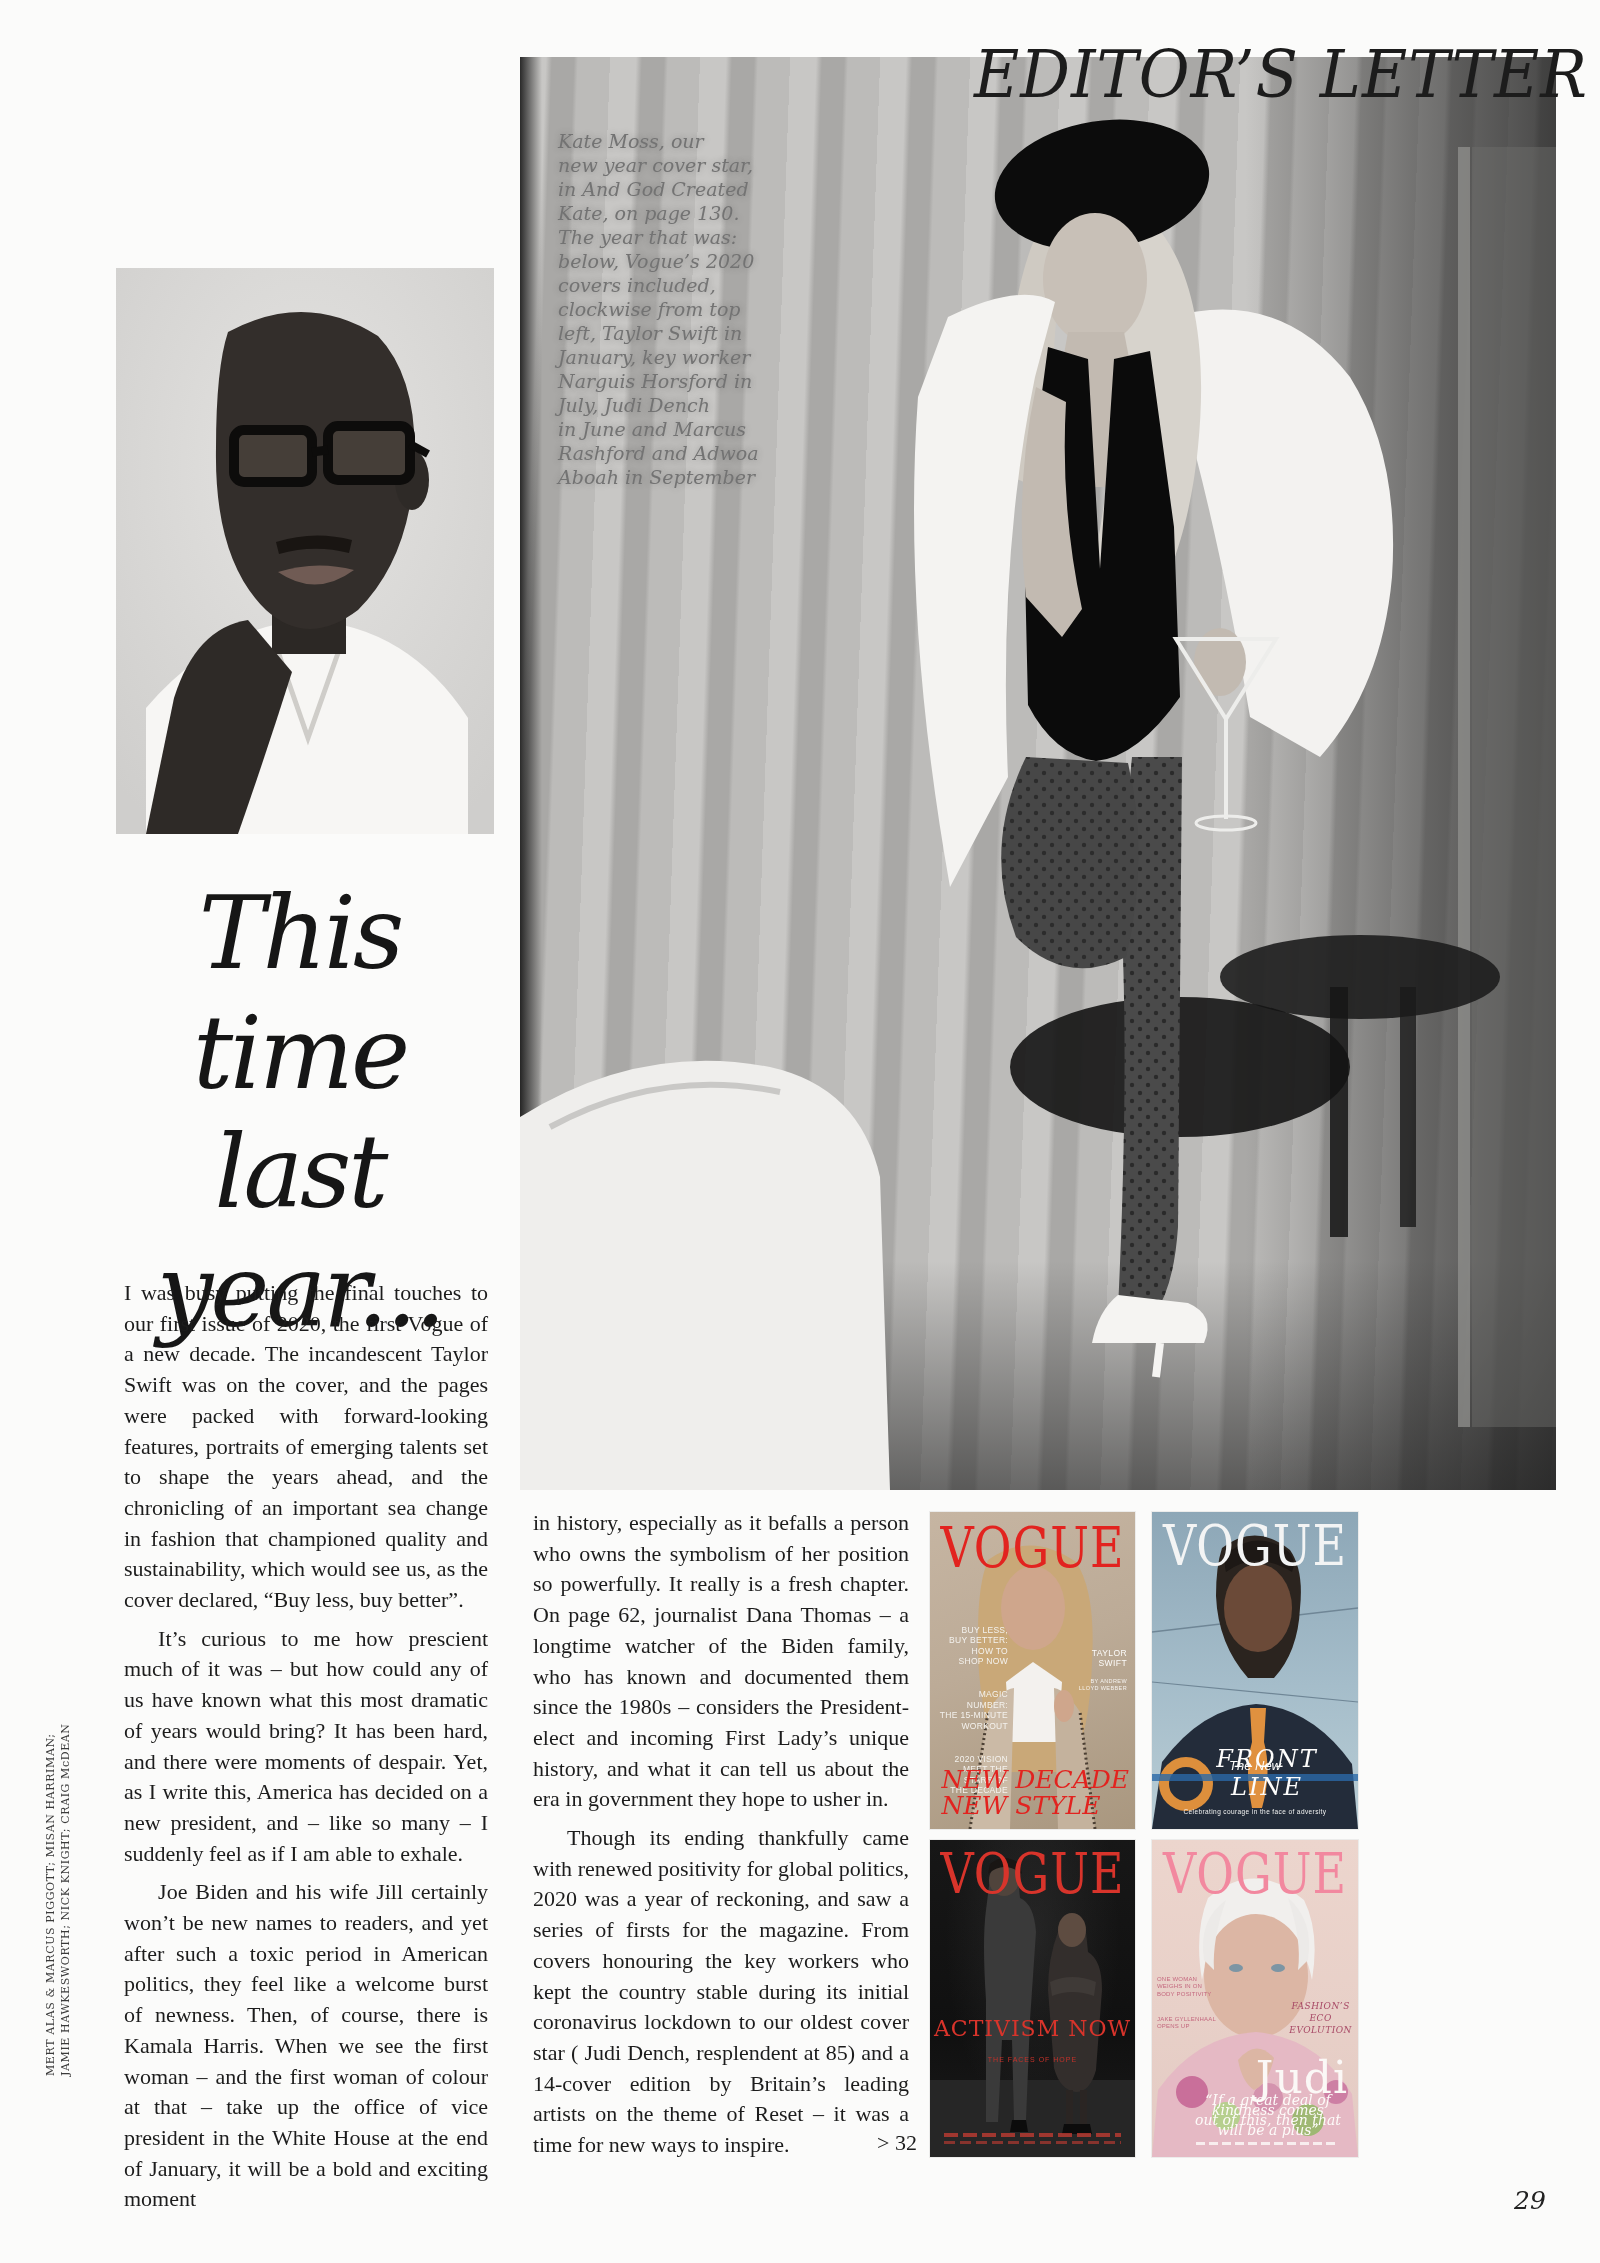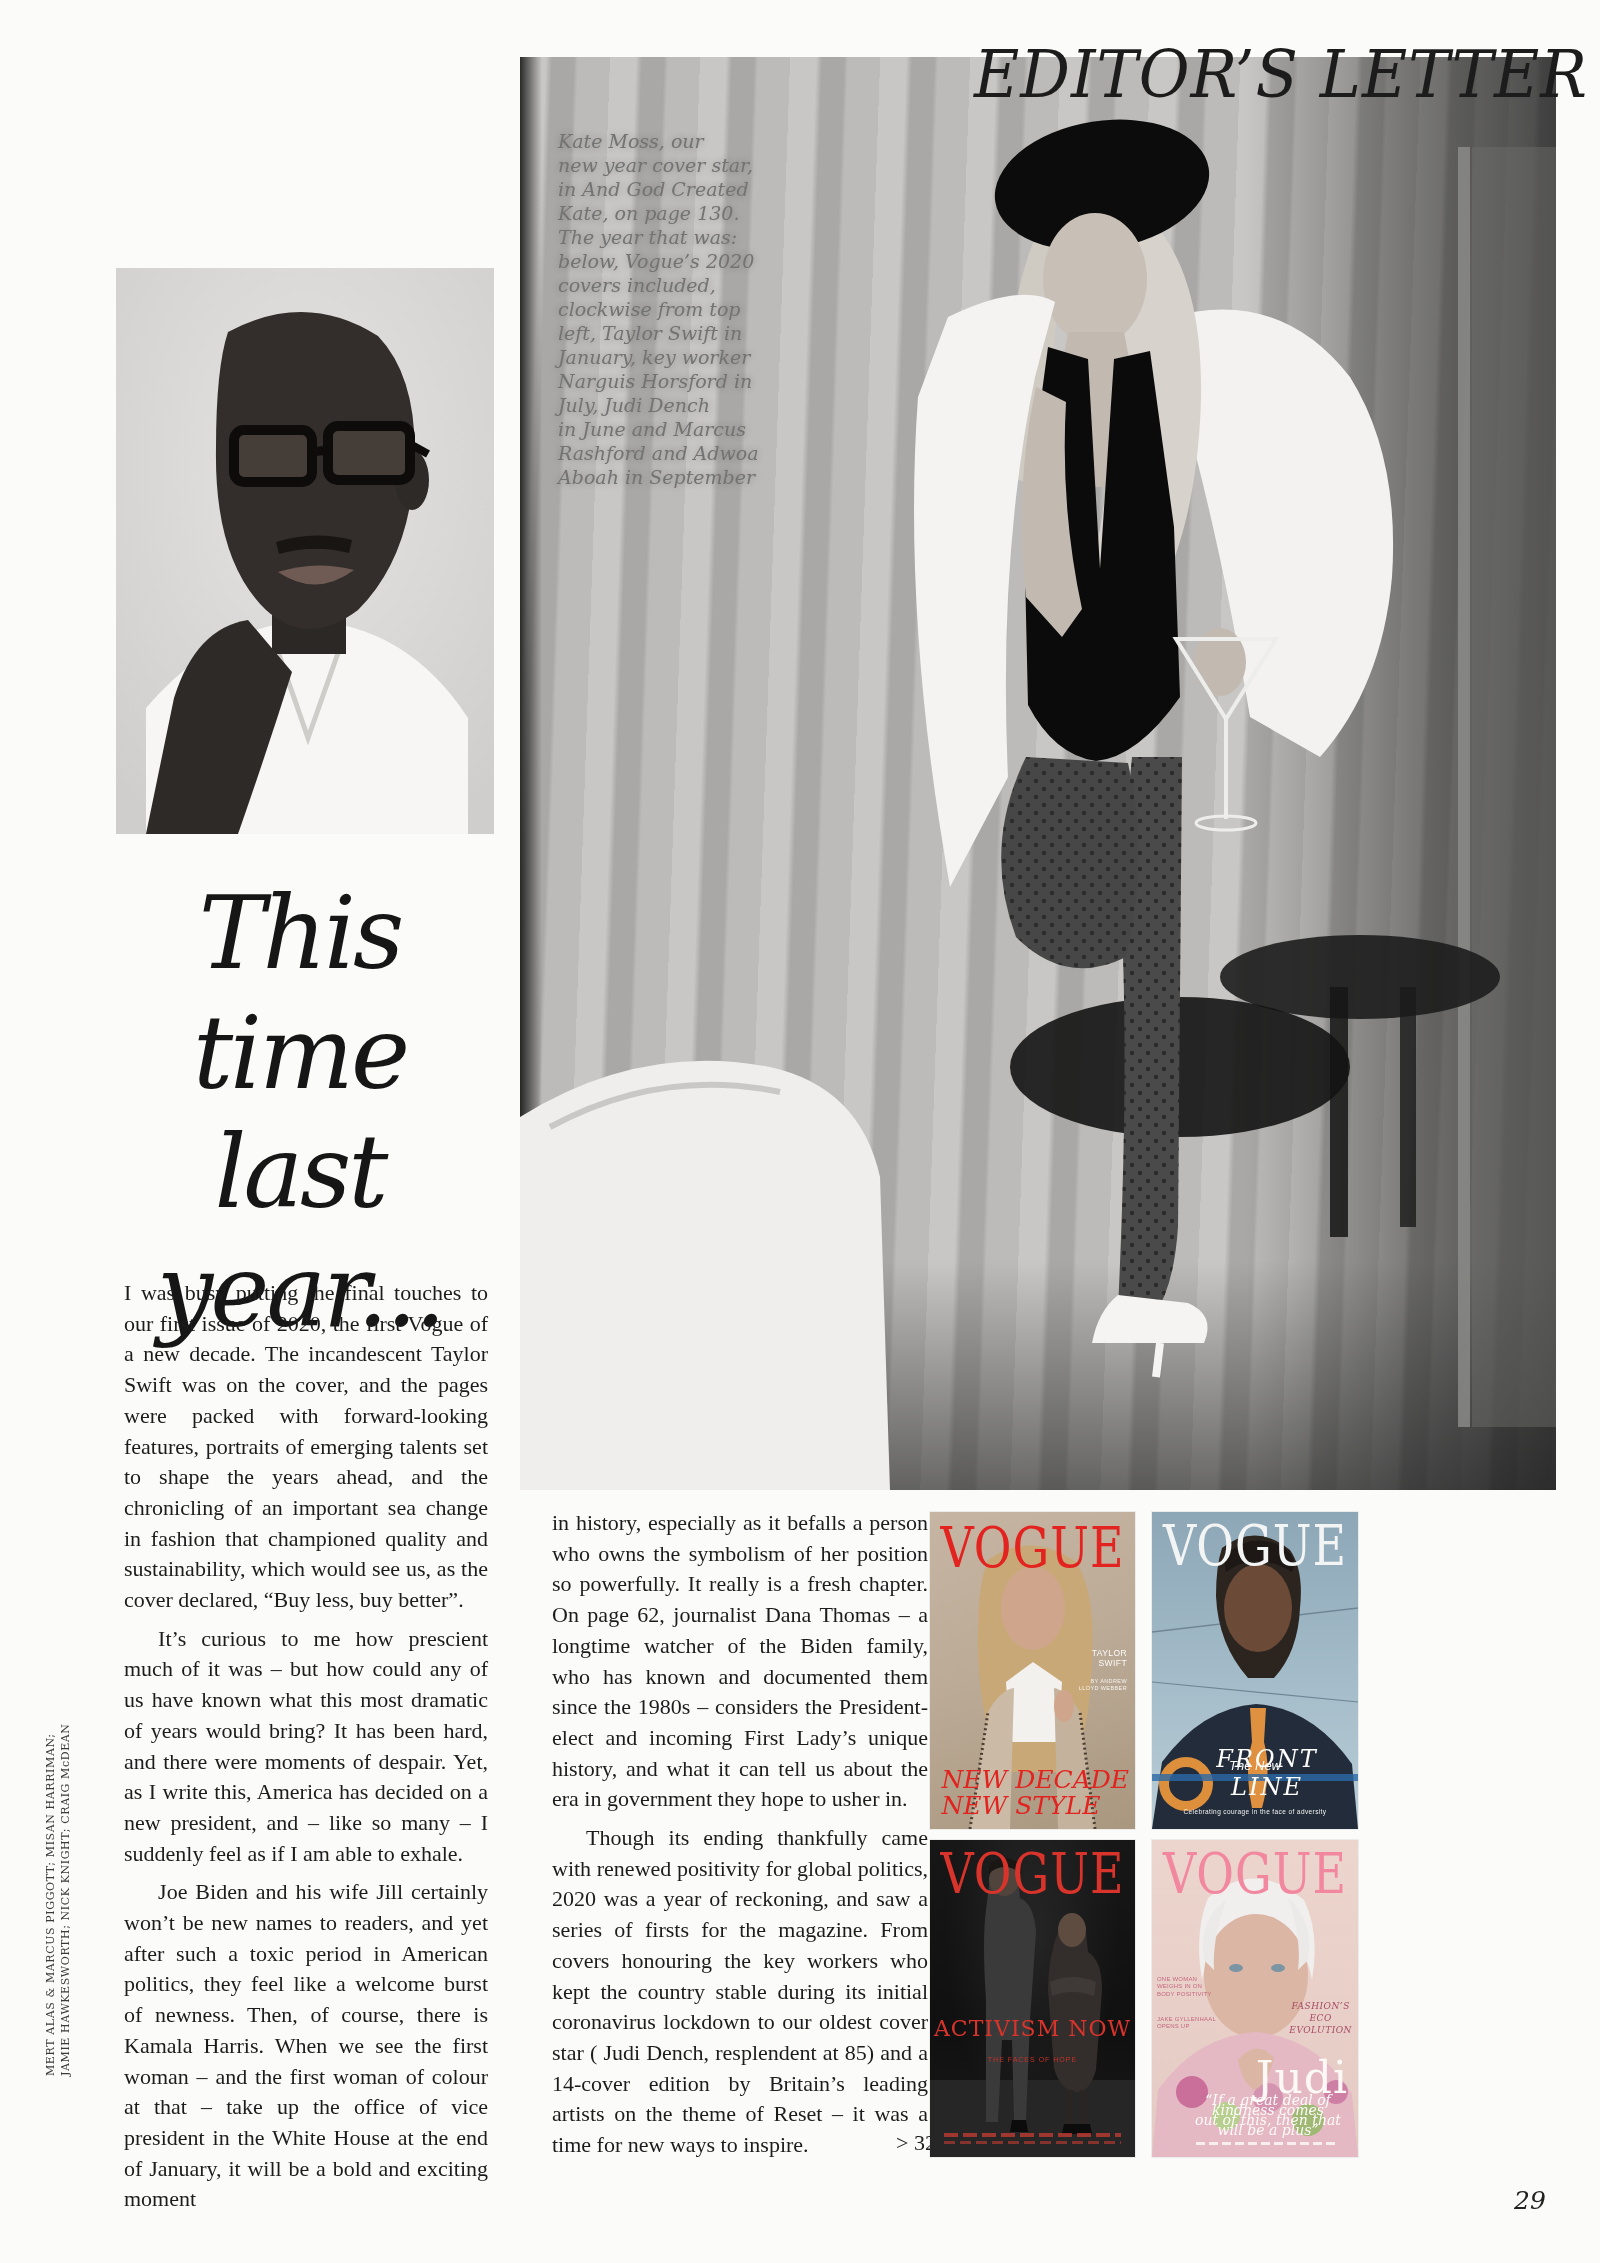--- a/index.html
+++ b/index.html
@@ -43,21 +43,21 @@
     font-size:100px;line-height:117px;letter-spacing:-3px;color:#161616;
     white-space:pre-line;transform:scaleY(1.02);
   }
   
   .col{
     text-align:justify;font-size:22px;line-height:30.7px;color:#1c1c1c;
   }
   .col p{margin:8px;}
   .col p.indent{text-indent:1.55em;}
   .left-col{left:116px;top:1270px;width:380px;}
-  .mid-col{left:544px;top:1500px;width:392px;}
+  .mid-col{left:525px;top:1500px;width:392px;}
   .jump-ref{position:absolute;right:0;bottom:2px;font-size:22px;}
   .mid-col .p-wrap{position:relative;}
   
   .cover{z-index:6;overflow:hidden;box-shadow:0 0 0 1px rgba(0,0,0,.06);}
   .cover .masthead{
     position:absolute;left:0;right:0;text-align:center;
     font-family:"DejaVu Serif",serif;font-weight:400;
     transform:scaleY(1.22);letter-spacing:1px;
   }
   .cover svg{position:absolute;inset:0;}
@@ -256,20 +256,34 @@
     <path d="M76,170 L103,150 L132,170 L128,230 L80,230 Z" fill="#f3f1ee"></path>
 
     <path d="M40,317 L58,200 Q70,178 84,176 L80,317 Z" fill="#cbbaa6"></path>
     <path d="M165,317 L150,200 Q136,178 124,176 L128,317 Z" fill="#c4b29d"></path>
     <path d="M40,317 L58,200" stroke="#4b3f33" stroke-width="3" stroke-dasharray="2 3" fill="none"></path>
     <path d="M165,317 L150,200" stroke="#4b3f33" stroke-width="3" stroke-dasharray="2 3" fill="none"></path>
 
     <ellipse cx="134" cy="194" rx="10" ry="16" fill="#cfa68c"></ellipse>
   </svg>
   <div class="masthead">VOGUE</div>
+  <div class="left-lines">
+    <div class="blk">BUY LESS,
+BUY BETTER:
+HOW TO
+SHOP NOW</div>
+    <div class="blk">MAGIC
+NUMBER:
+THE 15-MINUTE
+WORKOUT</div>
+    <div class="blk">2020 VISION
+MEET THE
+STARS OF
+THE DECADE</div>
+  </div>
   <div class="right-lines">
     <div>TAYLOR
 SWIFT</div>
     <div class="right-sub">BY ANDREW
 LLOYD WEBBER</div>
   </div>
   <div class="bottom-line">NEW DECADE
 NEW STYLE</div>
 </div>
 

